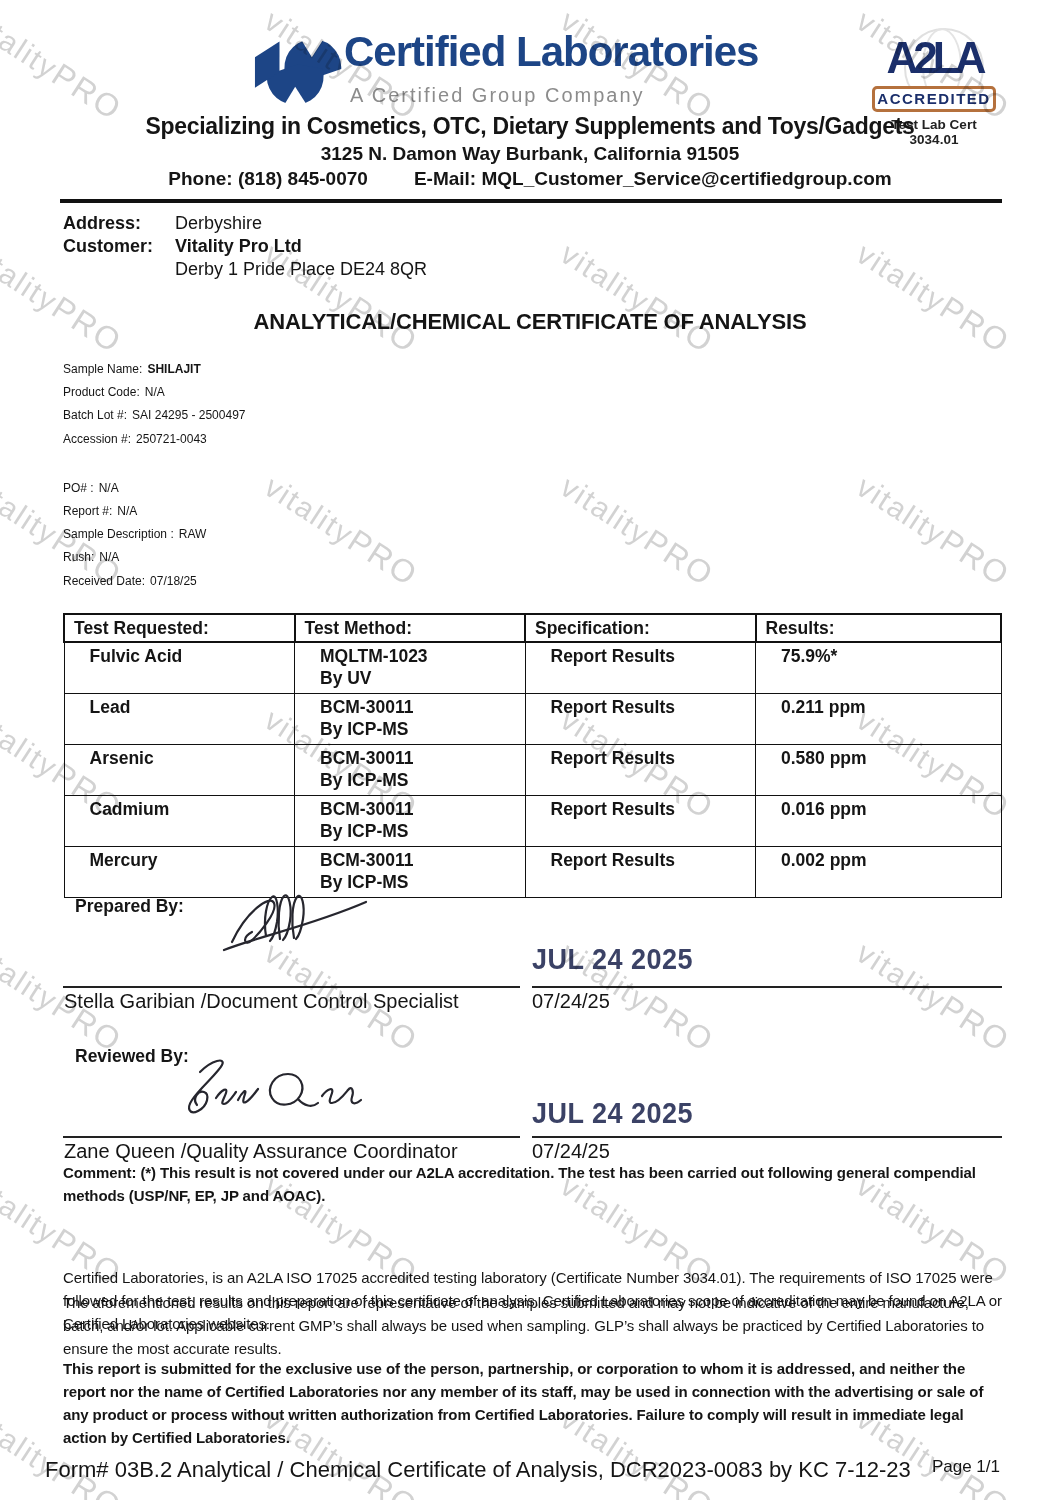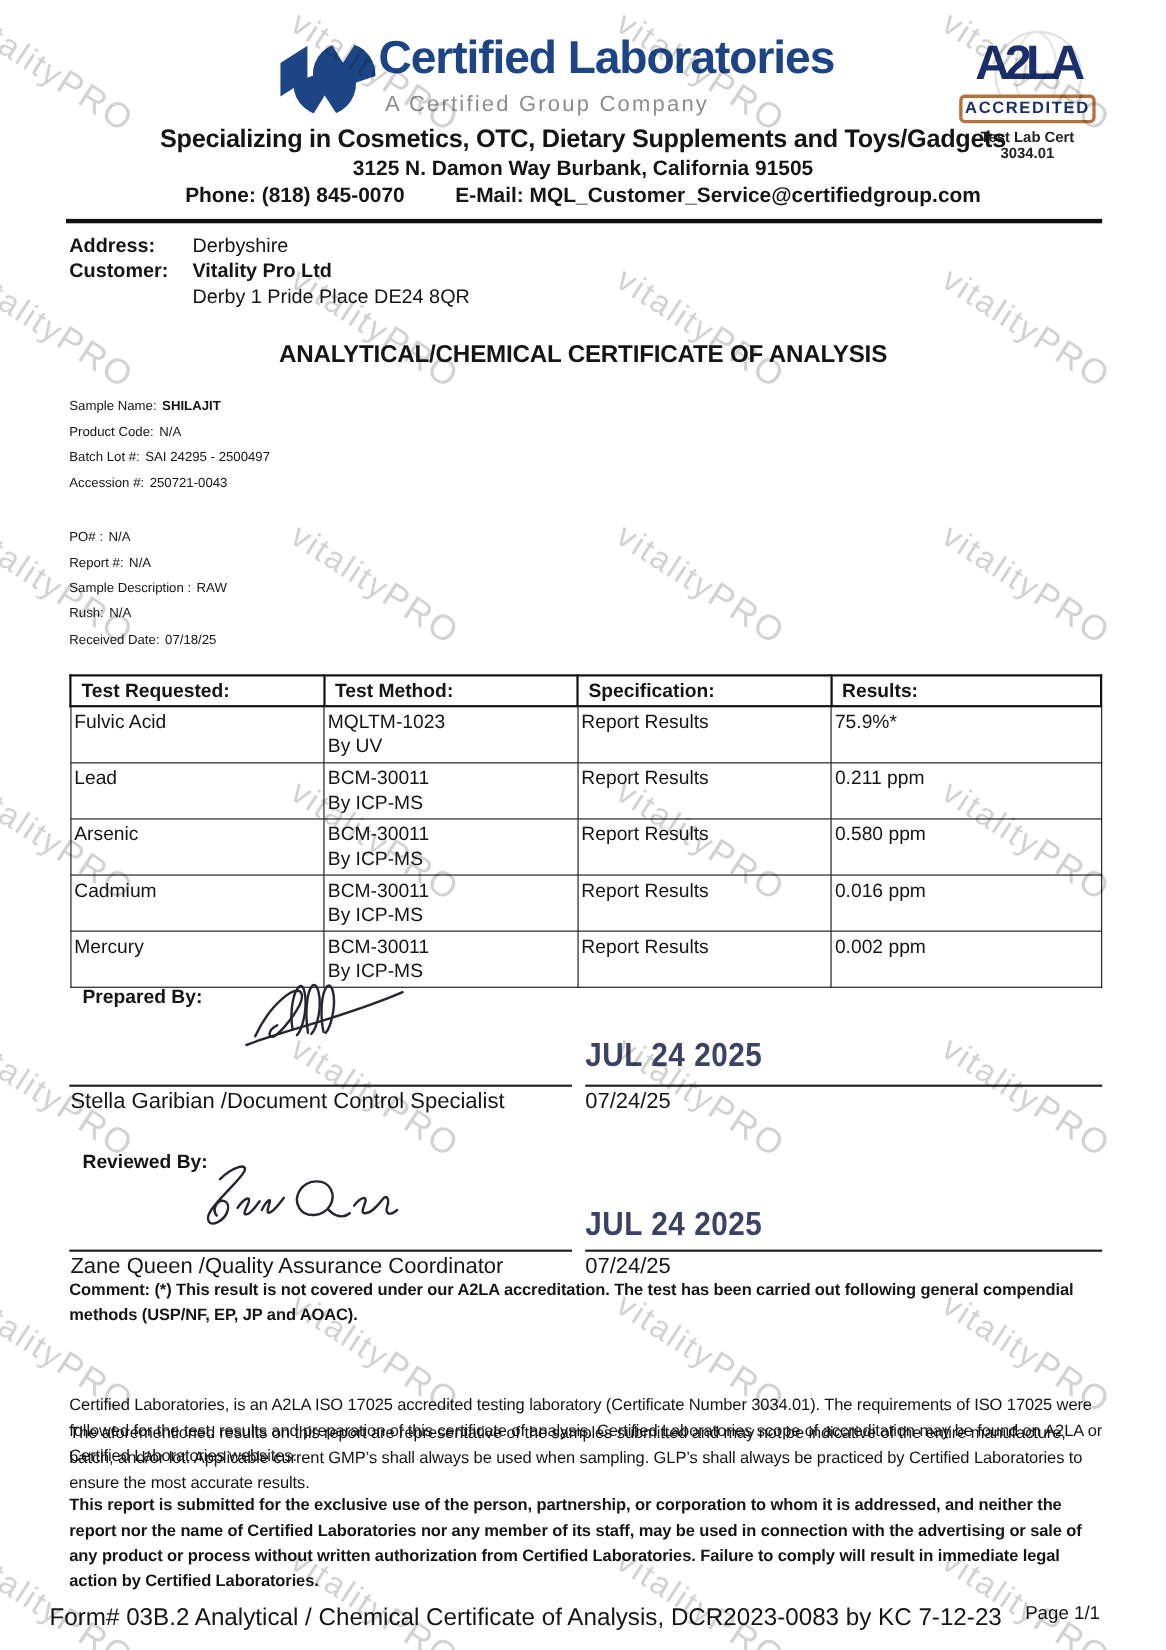--- a/index.html
+++ b/index.html
@@ -46,21 +46,21 @@
 
   
   .sample-block{left:63px;top:358px;font-size:12px;line-height:23.2px;}
   .sline .val{margin-left:5px;}
   .sline.gap{margin-top:26px;}
 
   
   table.results{position:absolute;left:63px;top:613px;width:939px;border-collapse:collapse;
                 font-size:17.5px;}
   table.results th,table.results td{border:1.6px solid #111;vertical-align:top;text-align:left;
-                padding:2px 3px 4px;line-height:22px;font-weight:normal;}
+                padding:2px 25px 4px;line-height:22px;font-weight:bold;}
   table.results th{font-weight:bold;border-width:2.4px;padding:2px 9px;}
   table.results td{height:41px;}
   table.results .w1{width:24.6%;} table.results .w2{width:24.6%;}
   table.results .w3{width:24.6%;} table.results .w4{width:26.2%;}
 
   
   .sig-label{font-size:17.5px;font-weight:bold;}
   .stamp{font-size:27px;font-weight:bold;color:#3b4266;letter-spacing:.5px;display:inline-block;
          transform:scaleY(1.12);transform-origin:left top;}
   .sig-line{height:0;border-top:2px solid #222;}

